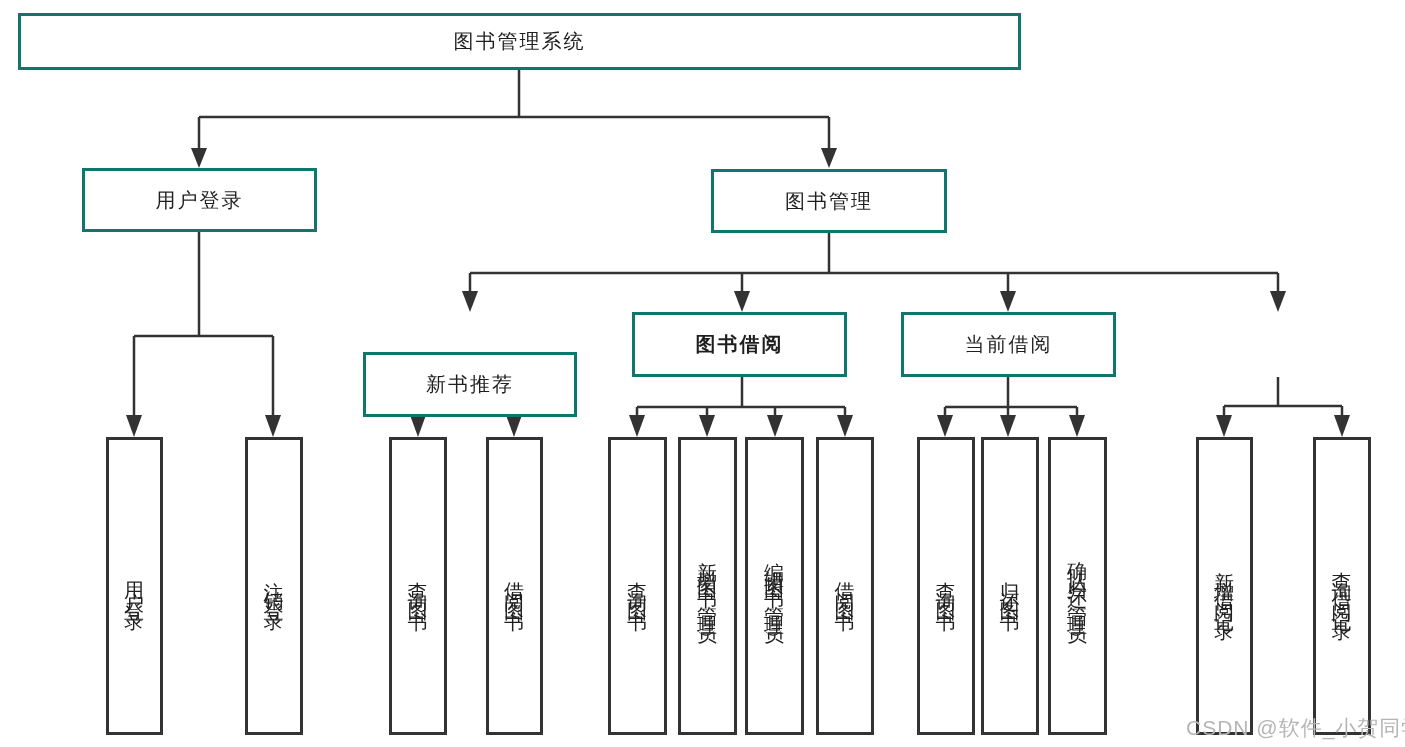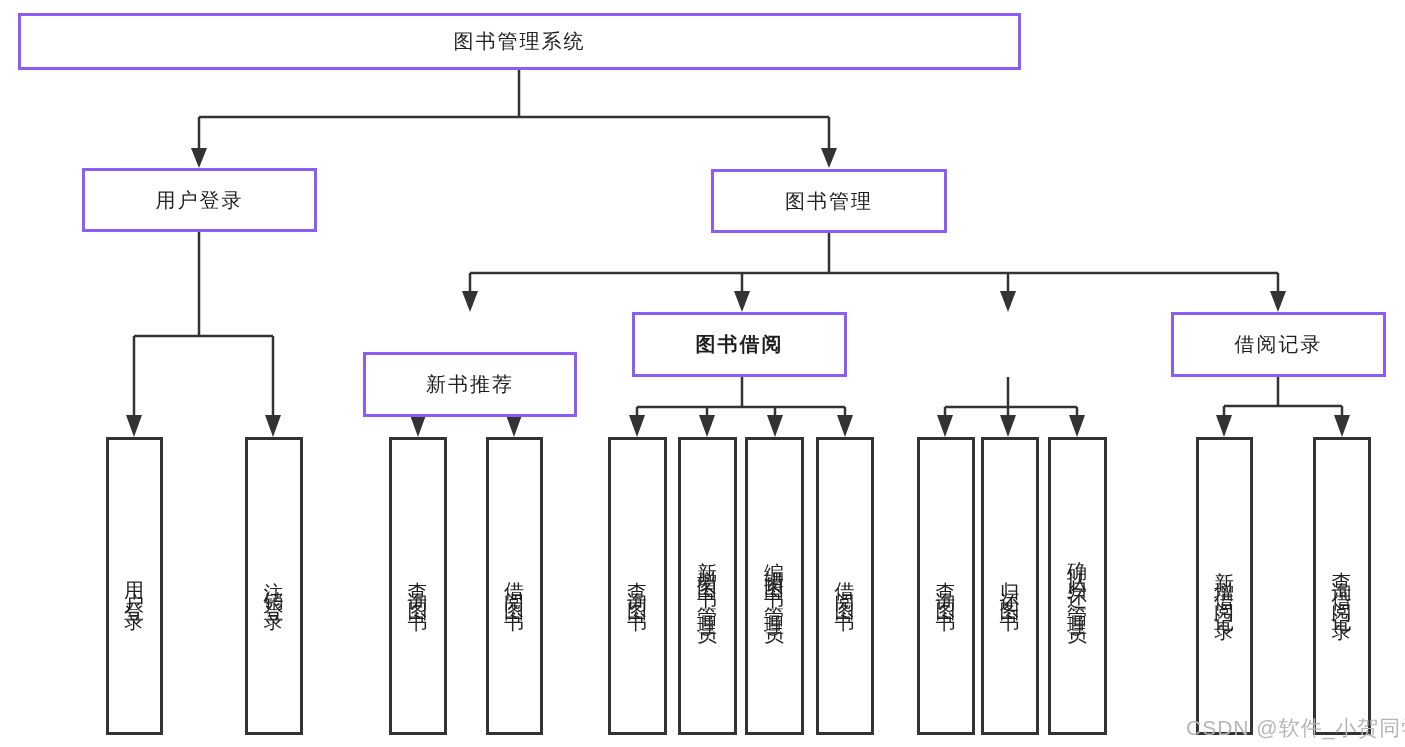--- a/index.html
+++ b/index.html
@@ -15,21 +15,21 @@
     overflow: hidden;
   }
   #wires {
     position: absolute;
     left: 0; top: 0;
     width: 1405px; height: 747px;
   }
   .hbox {
     position: absolute;
     box-sizing: border-box;
-    border: 3px solid #8b5cf6;
+    border: 3px solid #0f766e;
     background: #ffffff;
     display: flex;
     align-items: center;
     justify-content: center;
     font-size: 20px;
     letter-spacing: 2px;
     color: #1f1f1f;
     white-space: nowrap;
   }
   .vbox {
@@ -127,21 +127,21 @@
     </g>
   </svg>
 
   <div class="hbox" style="left:18px; top:13px; width:1003px; height:57px;">图书管理系统</div>
 
   <div class="hbox" style="left:82px; top:168px; width:235px; height:64px;">用户登录</div>
   <div class="hbox" style="left:711px; top:169px; width:236px; height:64px;text-align:right;">图书管理</div>
 
   <div class="hbox" style="left:363px; top:312px; width:214px; height:65px;margin-top:40px;">新书推荐</div>
   <div class="hbox" style="left:632px; top:312px; width:215px; height:65px;font-weight:bold;">图书借阅</div>
-  <div class="hbox" style="left:1171px; top:312px; width:215px; height:65px;">借阅记录</div>
+  <div class="hbox" style="left:901px; top:312px; width:215px; height:65px;">当前借阅</div>
 
   <div class="vbox" style="left:106px; top:437px; width:57px; height:298px;">用户登录</div>
   <div class="vbox" style="left:245px; top:437px; width:58px; height:298px;">注销登录</div>
 
   <div class="vbox" style="left:389px; top:437px; width:58px; height:298px;">查询图书</div>
   <div class="vbox" style="left:486px; top:437px; width:57px; height:298px;">借阅图书</div>
 
   <div class="vbox" style="left:608px; top:437px; width:59px; height:298px;">查询图书</div>
   <div class="vbox" style="left:678px; top:437px; width:59px; height:298px; letter-spacing:9px;">新增图书（管理员）</div>
   <div class="vbox" style="left:745px; top:437px; width:59px; height:298px; letter-spacing:9px;">编辑图书（管理员）</div>

